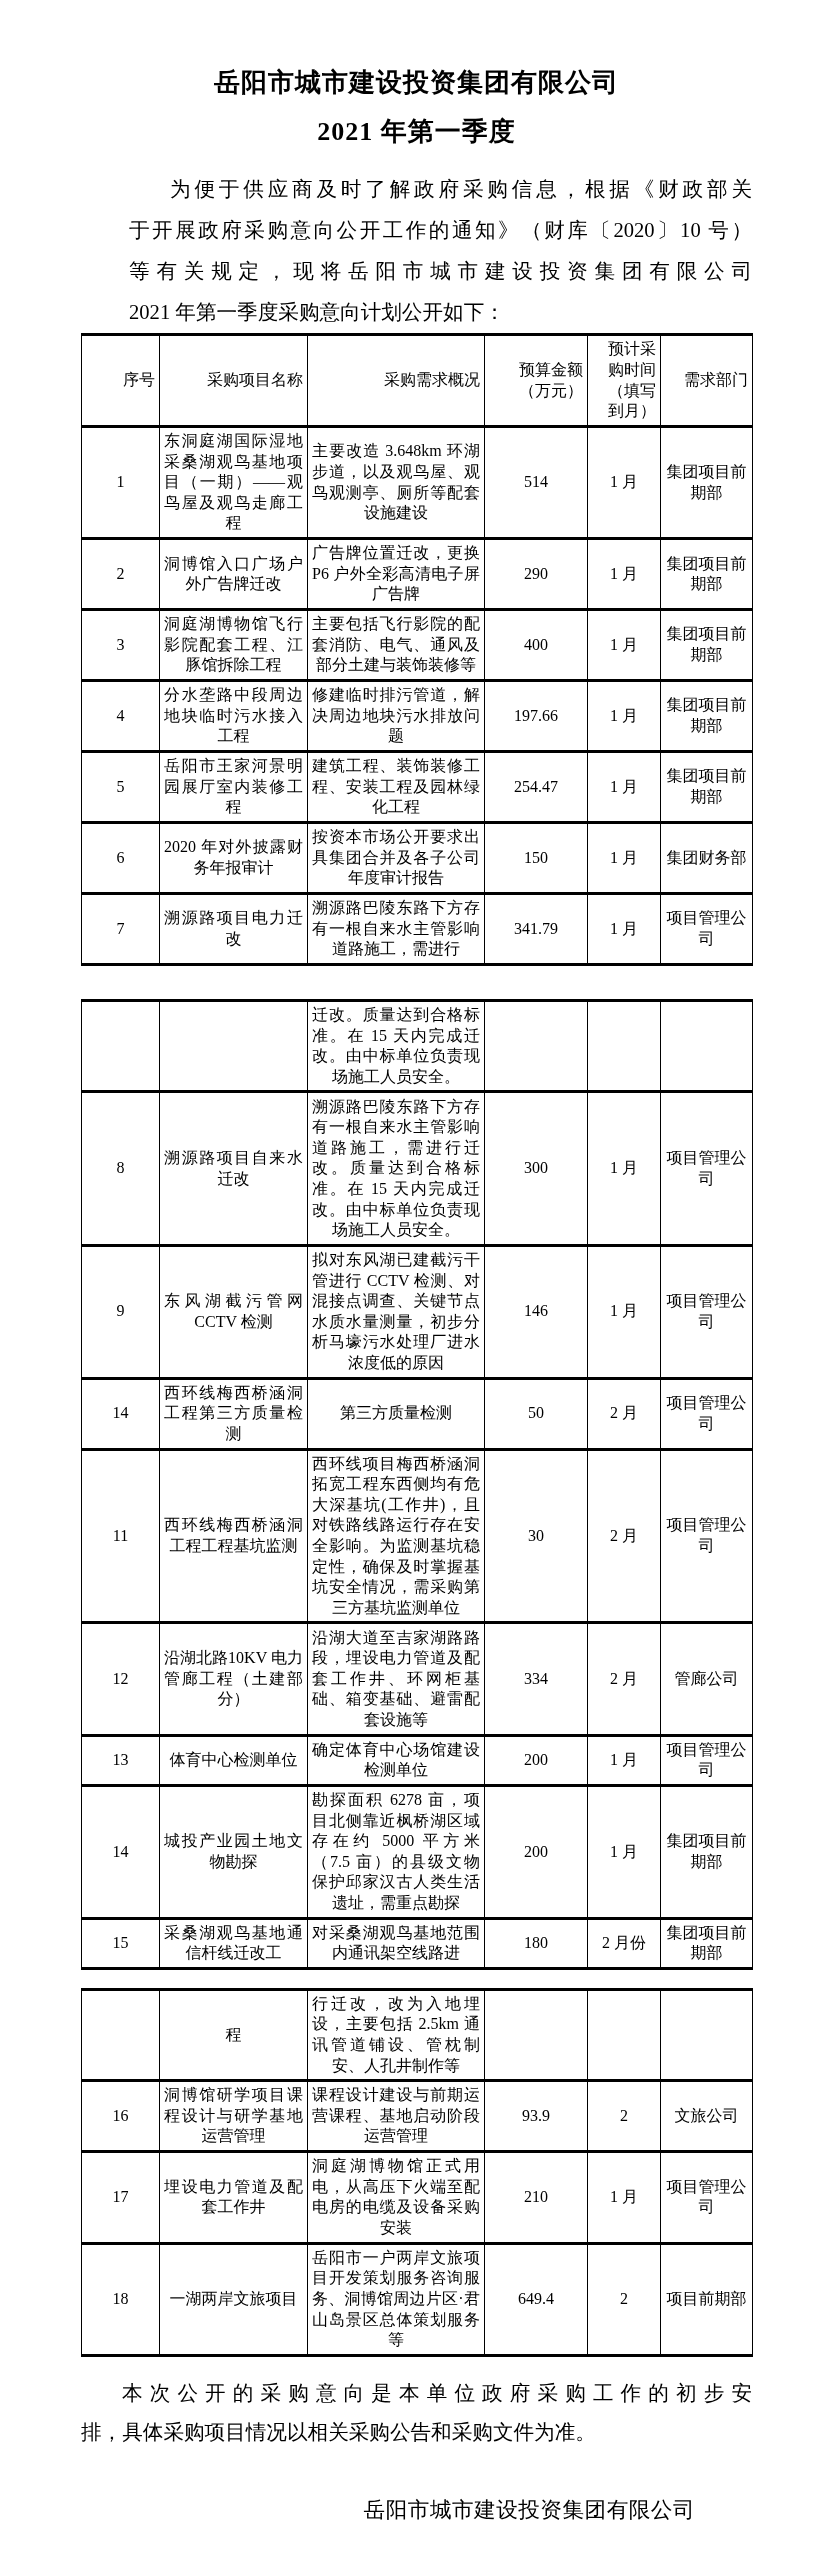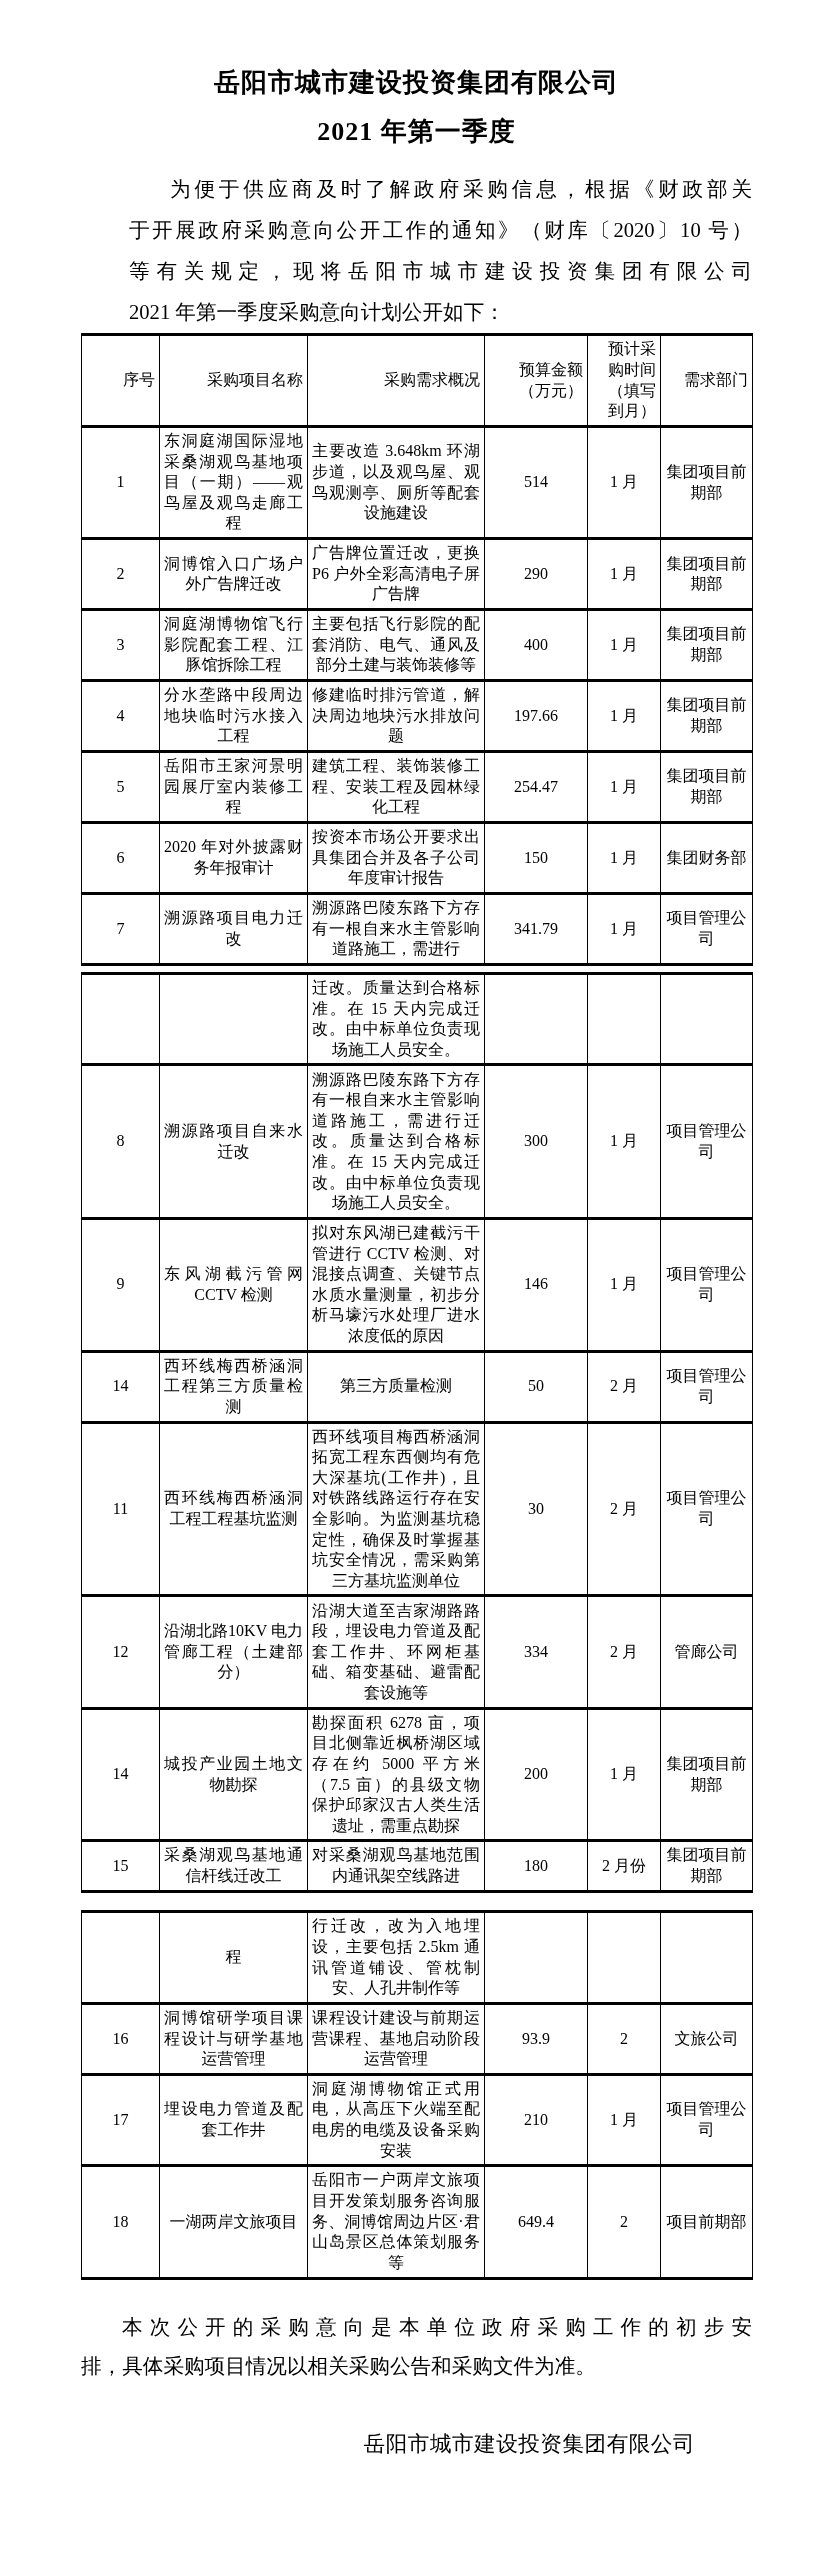--- a/index.html
+++ b/index.html
@@ -19,36 +19,36 @@
   }
   
   .intro{margin-top:13.4px;font-size:20.6px;margin-left:48px;}
   .intro .ln{line-height:41px;text-align:justify;text-align-last:justify;text-justify:inter-character;}
   .intro .ln-first{text-indent:41px;}
   .intro .ln-last{text-align:left;text-align-last:left;}
   
   table.seg{
     border-collapse:collapse;table-layout:fixed;width:671px;
   }
-  .seg-gap1{margin-top:6px;}
+  .seg-gap1{margin-top:33px;}
   .seg-gap2{margin-top:17.5px;}
   table.seg th,table.seg td{
     border:1px solid #000;border-top-width:3.1px;border-bottom-width:3.1px;
     vertical-align:middle;
     font-size:16px;line-height:20.6px;font-weight:normal;
     padding:3.1px 4.1px;box-sizing:border-box;
     overflow:hidden;word-break:break-word;
   }
   table.seg th{text-align:right;white-space:pre-line;}
   td.c-no,td.c-budget,td.c-time{text-align:center;}
   td.c-dept{text-align:center;padding:3.1px 9.8px;}
   td.c-name{text-align:justify;text-align-last:center;text-justify:inter-character;padding:3.1px 11.3px;}
   td.c-desc{text-align:justify;text-align-last:center;text-justify:inter-character;padding:3.1px 10.3px;}
   
-  .closing{margin-top:28px;font-size:20.6px;}
+  .closing{margin-top:17px;font-size:20.6px;}
   .closing .ln{line-height:39px;}
   .closing .ln-first{
     text-align:justify;text-align-last:justify;text-justify:inter-character;
     text-indent:41px;
   }
   
   .sig{margin-top:43px;font-size:21.6px;text-align:right;padding-right:57px;letter-spacing:0.5px;}
 </style>
 </head>
 <body>
@@ -202,20 +202,28 @@
         </tr>
         <tr>
           <td class="c-no">12</td>
           <td class="c-name">沿湖北路10KV 电力管廊工程（土建部分）</td>
           <td class="c-desc">沿湖大道至吉家湖路路段，埋设电力管道及配套工作井、环网柜基础、箱变基础、避雷配套设施等</td>
           <td class="c-budget">334</td>
           <td class="c-time">2 月</td>
           <td class="c-dept">管廊公司</td>
         </tr>
         <tr>
+          <td class="c-no">13</td>
+          <td class="c-name">体育中心检测单位</td>
+          <td class="c-desc">确定体育中心场馆建设检测单位</td>
+          <td class="c-budget">200</td>
+          <td class="c-time">1 月</td>
+          <td class="c-dept">项目管理公司</td>
+        </tr>
+        <tr>
           <td class="c-no">14</td>
           <td class="c-name">城投产业园土地文物勘探</td>
           <td class="c-desc">勘探面积 6278 亩，项目北侧靠近枫桥湖区域存在约 5000 平方米（7.5 亩）的县级文物保护邱家汉古人类生活遗址，需重点勘探</td>
           <td class="c-budget">200</td>
           <td class="c-time">1 月</td>
           <td class="c-dept">集团项目前期部</td>
         </tr>
         <tr>
           <td class="c-no">15</td>
           <td class="c-name">采桑湖观鸟基地通信杆线迁改工</td>

